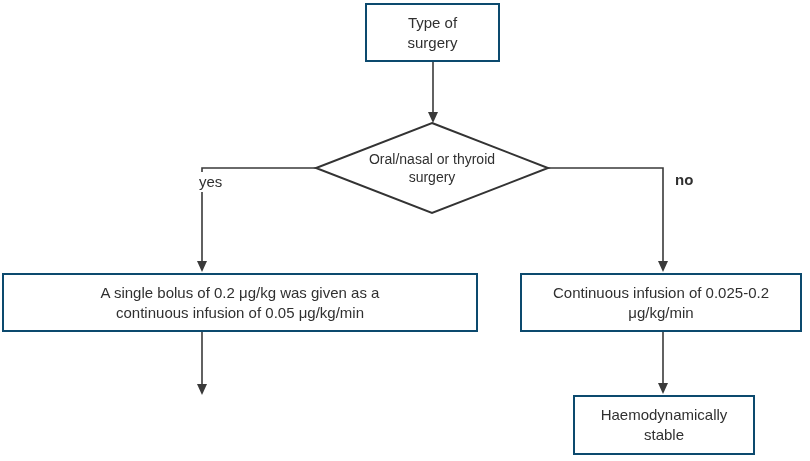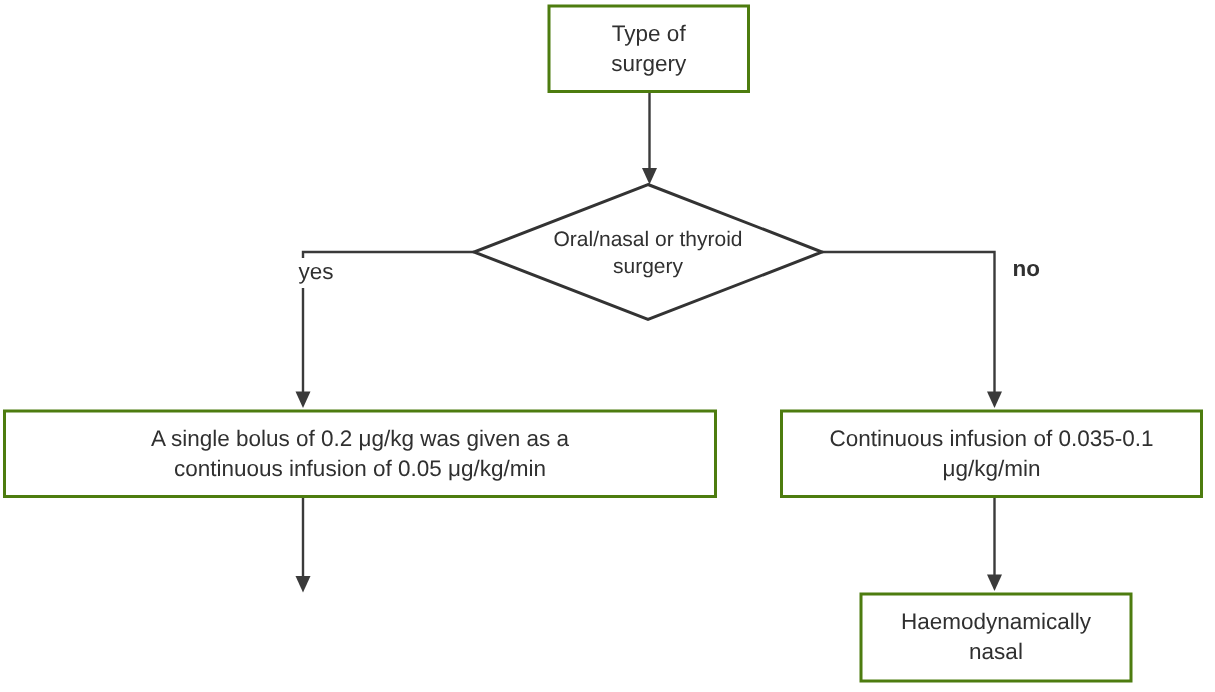--- a/index.html
+++ b/index.html
@@ -30,21 +30,21 @@
   .edges-svg polygon.arrowhead { fill: #3a3a3a; stroke: none; }
   .edges-svg polygon.diamond {
     fill: #ffffff;
     stroke: #333333;
     stroke-width: 2;
     stroke-linejoin: miter;
   }
   .node {
     position: absolute;
     box-sizing: border-box;
-    border: 2px solid #4d7c0f;
+    border: 2px solid #0c4a6e;
     background: #ffffff;
     display: flex;
     align-items: center;
     justify-content: center;
     text-align: center;
     color: #303030;
     font-size: 15px;
     line-height: 1.32;
     white-space: pre-line;
   }
@@ -106,24 +106,24 @@
 
   <div class="node node-start">Type of
 surgery</div>
 
   <div class="diamond-label diamond-label-box">Oral/nasal or thyroid
 surgery</div>
 
   <div class="node node-left-action">A single bolus of 0.2 μg/kg was given as a
 continuous infusion of 0.05 μg/kg/min</div>
 
-  <div class="node node-right-action">Continuous infusion of 0.035-0.1
+  <div class="node node-right-action">Continuous infusion of 0.025-0.2
 μg/kg/min</div>
 
 
   <div class="node node-right-out">Haemodynamically
-nasal</div>
+stable</div>
 
   <div class="edge-label edge-label-yes">yes</div>
 
   <div class="edge-label edge-label-no">no</div>
 
 </div>
 
 </body></html>

